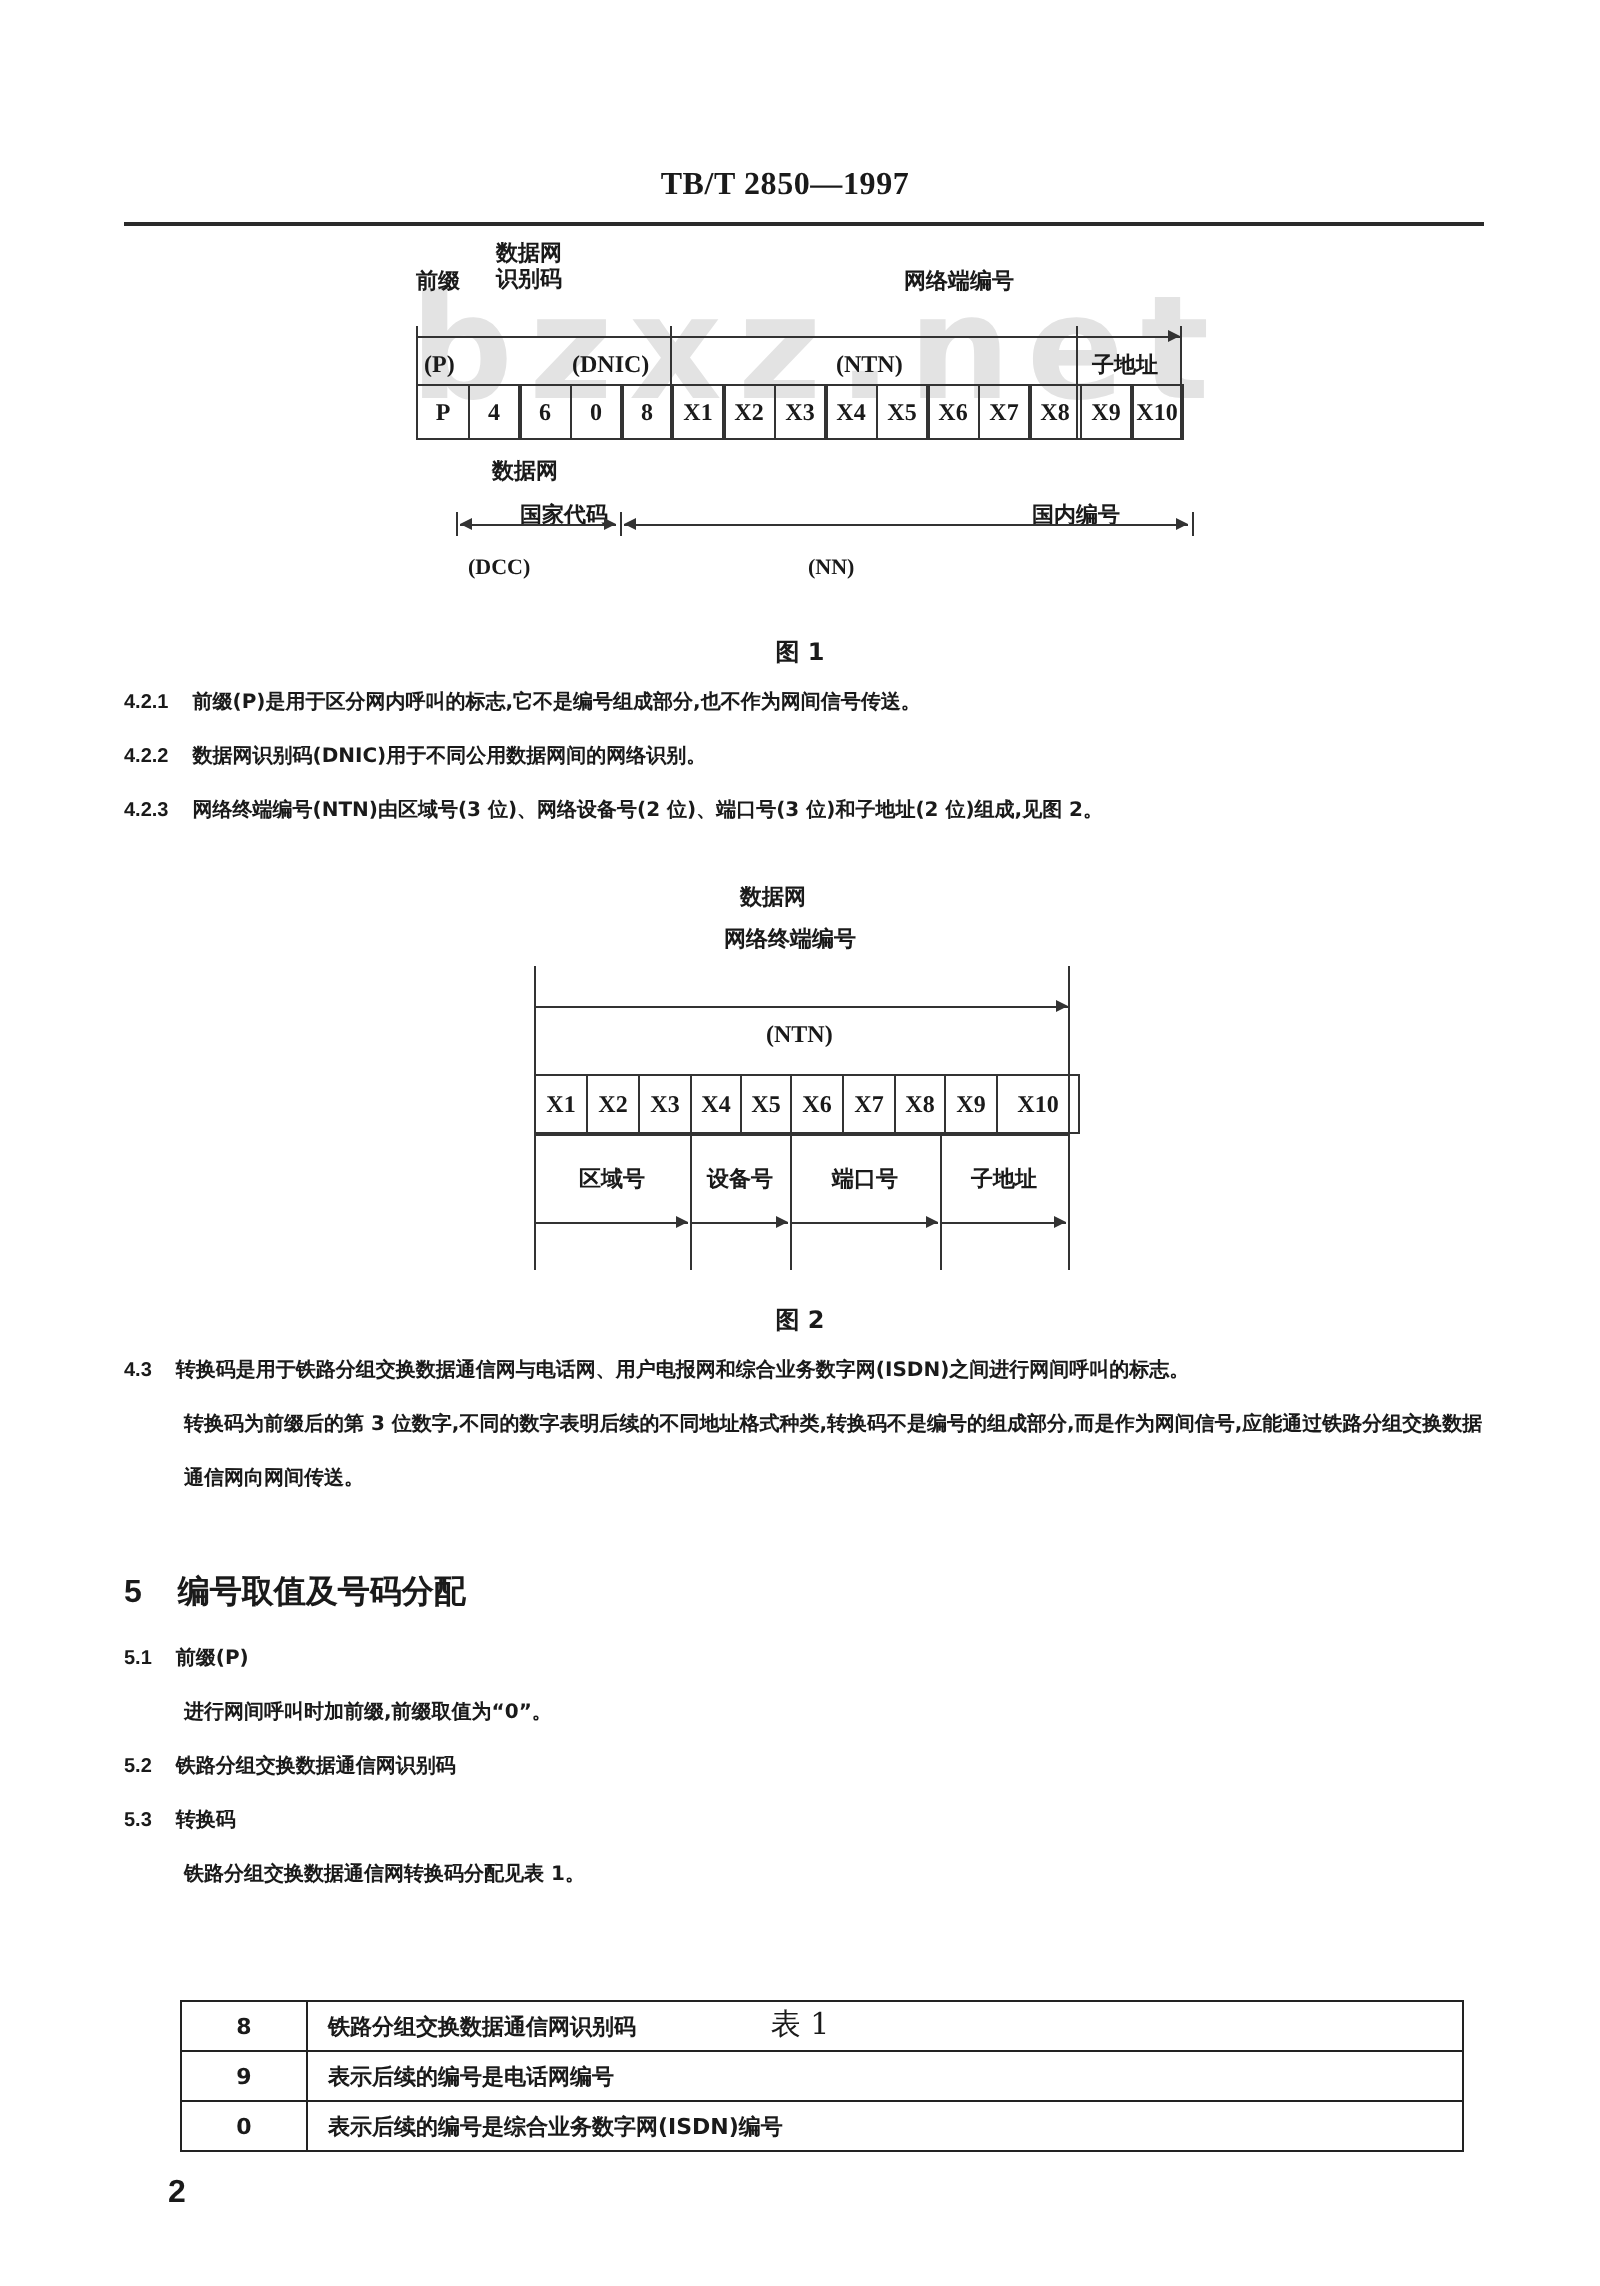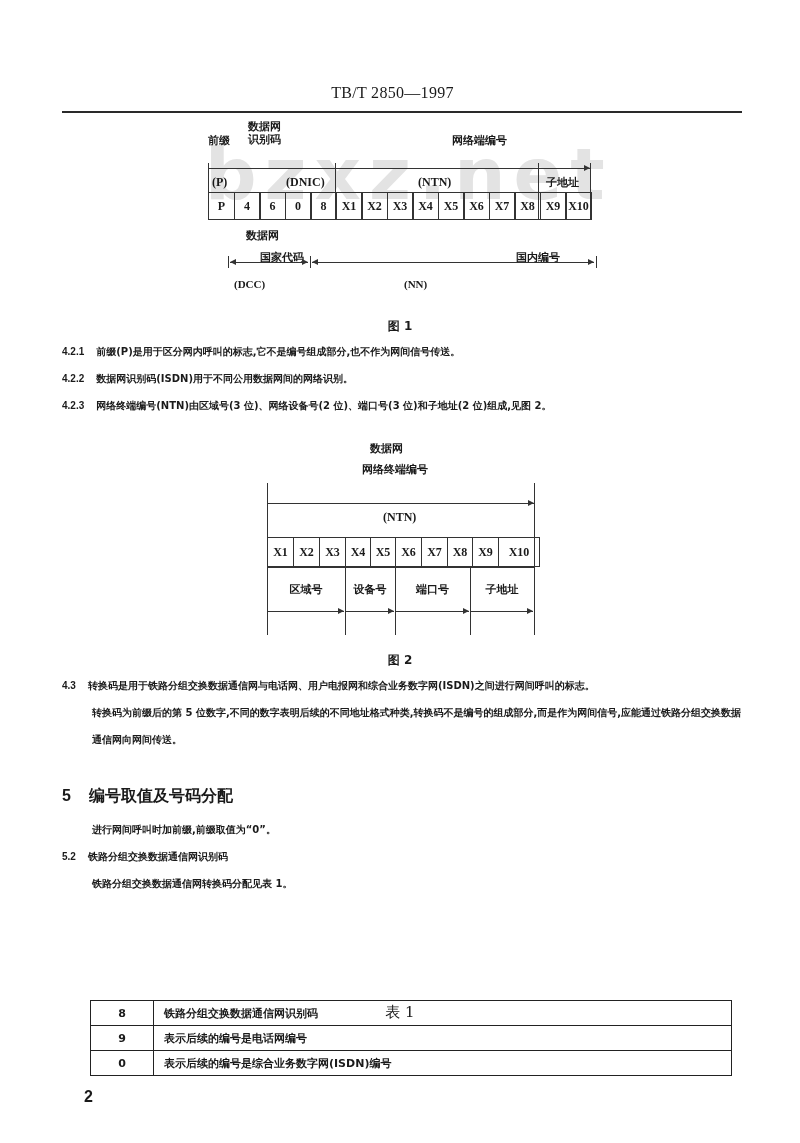--- a/index.html
+++ b/index.html
@@ -1,19 +1,19 @@
 <!DOCTYPE html>
 <html><head>
 <meta charset="utf-8">
 <style>
   html,body{margin:0;padding:0;background:#ffffff;}
   body{width:800px;height:1143px;position:relative;overflow:hidden;
        font-family:"DejaVu Serif","Liberation Serif",serif;color:#1a1a1a;}
   .abs{position:absolute;}
-  .hdr-title{top:84px;left:0;width:785px;text-align:center;font-size:16px;font-weight:normal;
+  .hdr-title{top:84px;left:0;width:785px;text-align:center;font-size:16px;font-weight:bold;
              font-family:"Liberation Serif",serif;letter-spacing:0.3px;}
   .hdr-rule{top:111px;left:62px;width:680px;height:2px;background:#2a2a2a;}
   .wm{top:138px;left:205px;font-family:"DejaVu Sans",sans-serif;font-size:72px;font-weight:bold;
       color:#e3e3e3;letter-spacing:8px;z-index:0;line-height:1;}
   .fig{z-index:1;}
   .small{font-size:11px;font-weight:bold;font-family:"DejaVu Sans",sans-serif;}
   .cell{position:absolute;border:1px solid #333;box-sizing:border-box;display:flex;align-items:center;
         justify-content:center;font-size:12px;font-family:"Liberation Serif",serif;background:transparent;}
   .line-h{position:absolute;height:1px;background:#333;}
   .line-v{position:absolute;width:1px;background:#333;}
@@ -90,21 +90,21 @@
   <div class="arrow-l" style="left:312px;top:259px;"></div>
   <div class="arrow-r" style="left:588px;top:259px;"></div>
   <div class="abs" style="left:234px;top:278px;font-size:11px;font-weight:bold;font-family:'Liberation Serif',serif;">(DCC)</div>
   <div class="abs" style="left:404px;top:278px;font-size:11px;font-weight:bold;font-family:'Liberation Serif',serif;">(NN)</div>
 
   <div class="caption" style="top:318px;text-align:center;">图 1</div>
 </div>
 
 <div class="para" style="top:338px;">
   <div><span class="num">4.2.1</span><span>前缀(P)是用于区分网内呼叫的标志,它不是编号组成部分,也不作为网间信号传送。</span></div>
-  <div><span class="num">4.2.2</span><span>数据网识别码(ISDN)用于不同公用数据网间的网络识别。</span></div>
+  <div><span class="num">4.2.2</span><span>数据网识别码(DNIC)用于不同公用数据网间的网络识别。</span></div>
   <div><span class="num">4.2.3</span><span>网络终端编号(NTN)由区域号(3 位)、网络设备号(2 位)、端口号(3 位)和子地址(2 位)组成,见图 2。</span></div>
 </div>
 
 <div class="fig">
   <div class="abs small" style="left:370px;top:441px;">数据网</div>
   <div class="abs small" style="left:362px;top:462px;">网络终端编号</div>
   <div class="line-v" style="left:267px;top:483px;height:152px;"></div>
   <div class="line-v" style="left:534px;top:483px;height:152px;"></div>
   <div class="line-h" style="left:268px;top:503px;width:266px;"></div>
   <div class="arrow-r" style="left:528px;top:500px;"></div>
@@ -137,29 +137,31 @@
       <div class="line-v" style="left: 470px; top: 567px; height: 68px;"></div>
       <div class="line-h" style="left: 471px; top: 611px; width: 62px;"></div>
       <div class="arrow-r" style="left: 527px; top: 608px;"></div>
       <div class="line-h" style="left: 267px; top: 567px; width: 267px;"></div>
     </div>
   <div class="caption" style="top:652px;">图 2</div>
 </div>
 
 <div class="para" style="top:672px;">
   <div><span class="num">4.3</span><span>转换码是用于铁路分组交换数据通信网与电话网、用户电报网和综合业务数字网(ISDN)之间进行网间呼叫的标志。</span></div>
-  <div class="indent">转换码为前缀后的第 5 位数字,不同的数字表明后续的不同地址格式种类,转换码不是编号的组成部分,而是作为网间信号,应能通过铁路分组交换数据通信网向网间传送。</div>
+  <div class="indent">转换码为前缀后的第 3 位数字,不同的数字表明后续的不同地址格式种类,转换码不是编号的组成部分,而是作为网间信号,应能通过铁路分组交换数据通信网向网间传送。</div>
 </div>
 
 <div class="para" style="top:782px;font-size:16px;">
   <span class="num" style="margin-right:18px;">5</span><span>编号取值及号码分配</span>
 </div>
 <div class="para" style="top:816px;">
+  <div><span class="num">5.1</span><span>前缀(P)</span></div>
   <div class="indent">进行网间呼叫时加前缀,前缀取值为“0”。</div>
   <div><span class="num">5.2</span><span>铁路分组交换数据通信网识别码</span></div>
+  <div><span class="num">5.3</span><span>转换码</span></div>
   <div class="indent">铁路分组交换数据通信网转换码分配见表 1。</div>
 </div>
 
 <div class="caption" style="top:975px;font-size:15px;font-weight:normal;font-family:'DejaVu Serif',serif;margin-top:28px;">表 1</div>
 <table class="t1">
   <tbody>
       <tr>
         <td class="code">8</td>
         <td>铁路分组交换数据通信网识别码</td>
       </tr>

